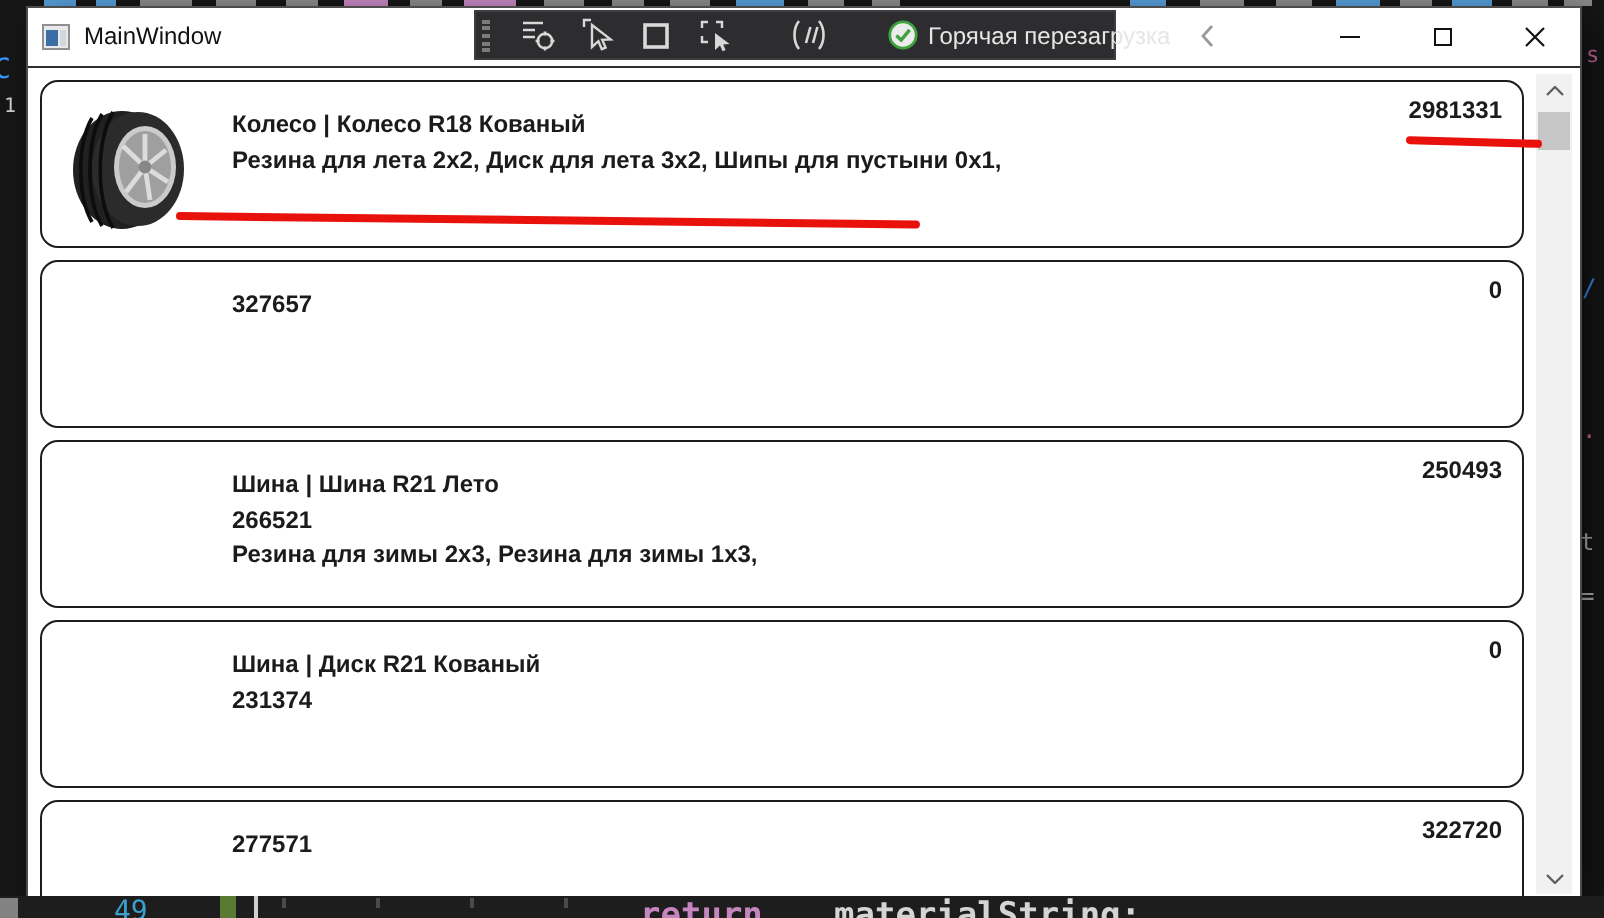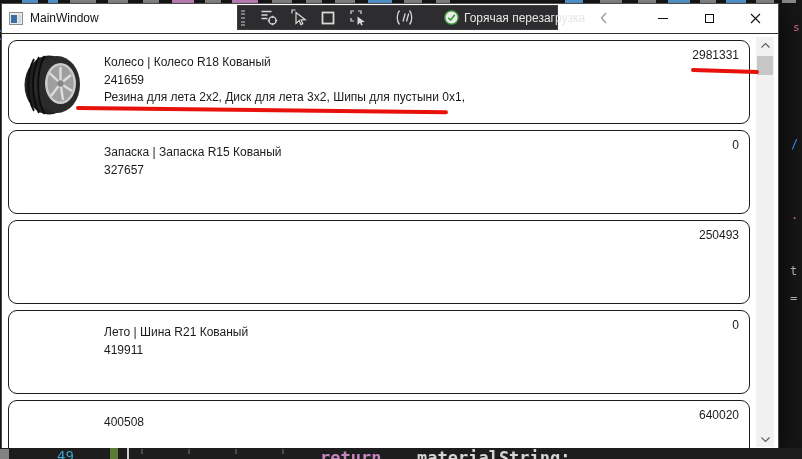--- a/index.html
+++ b/index.html
@@ -5,21 +5,21 @@
   * { margin:0; padding:0; box-sizing:border-box; }
   html,body { width:802px; height:459px; overflow:hidden; background:#161616;
               font-family:"Liberation Sans", sans-serif; }
   body { position:relative; }
 
   
   .topmark { position:absolute; top:0; height:2.5px; display:block; }
   .artifact { position:absolute; font-family:"DejaVu Sans Mono", monospace; line-height:1; }
 
   
-  #window { position:absolute; left:2px; top:4px; width:776px; height:444px;
+  #window { position:absolute; left:14px; top:4px; width:776px; height:444px;
             background:#ec4899; box-shadow:0 0 0 1px #4c4c4c, 6px 6px 18px rgba(0,0,0,.55); }
   .titlebar { position:relative; height:29px; background:#fff; }
   .title-icon { position:absolute; left:7px; top:8px; width:14px; height:13px;
                 border:1px solid #8f8f8f; background:#e9e9e9; }
   .title-icon::before { content:""; position:absolute; left:1px; top:2px; width:6px; height:8px; background:#3a6ea5; }
   .title-icon::after  { content:""; position:absolute; left:8px; top:2px; width:3px; height:8px; background:#cfd8df; }
   .title-text { position:absolute; left:28px; top:0; line-height:29px; font-size:12px; color:#111; }
   .win-btn { position:absolute; top:0; width:46px; height:29px; display:flex; align-items:center; justify-content:center; }
   .win-btn.min { right:92px; } .win-btn.max { right:46px; } .win-btn.close { right:0; }
   .glyph-min { width:10px; height:1px; background:#111; }
@@ -31,21 +31,21 @@
                    padding:0 4px 0 3px; gap:13px; }
   .grip { width:5px; height:16px; border-left:2px dotted #7c7c7c; border-right:2px dotted #7c7c7c; margin-right:2px; }
   .tbtn { width:23px; height:21px; display:flex; align-items:center; justify-content:center; }
   .tsep { width:1px; height:16px; background:#555; margin:0 1px; }
   .hotreload { display:flex; align-items:center; gap:5px; height:21px; padding:0 2px; }
   .hotreload-label { font-size:12px; color:#e6e6e6; white-space:nowrap; }
   .tb-chevron { margin-left:auto; display:flex; align-items:center; }
 
   
   .content { position:absolute; left:0; right:0; top:29px; bottom:0; background:#fff;
-             border-top:1px solid #2e2e2e; overflow:hidden; padding-top:6px; }
+             border-top:1px solid #2e2e2e; overflow:hidden; padding-top:6px;font-weight:bold; }
   .card { position:relative; height:84px; margin:0 28px 6px 6px;
           border:1.4px solid #1c1c1c; border-radius:9px; background:#fff; }
   .card-text { position:absolute; left:95px; top:13px; right:120px; }
   .line { font-size:12px; color:#1b1b1b; line-height:17.5px; white-space:nowrap; }
   .price { position:absolute; right:10px; top:7px; font-size:12px; color:#1b1b1b; }
   .tire { position:absolute; left:13px; top:12px; width:66px; height:66px; }
 
   
   .scrollbar { position:absolute; right:4px; top:33px; bottom:1px; width:18px; background:#f1f1f1; }
   .sb-arrow { position:absolute; left:0; width:18px; height:16px; display:flex; align-items:center; justify-content:center; }
@@ -140,58 +140,61 @@
         <circle cx="38.5" cy="30.5" r="3.2" fill="#878787"></circle>
         <g stroke="#0c0c0c" stroke-width="1.8" fill="none">
           <path d="M12 6 C4.5 19 4.5 45 12 58"></path>
               <path d="M17 4 C9 18 9 46 17 60"></path>
               <path d="M22.5 3 C14 18 14 46 22.5 61"></path>
         </g>
       </svg>
     </span>
     <div class="card-text">
       <div class="line">Колесо | Колесо R18 Кованый</div>
-      <div class="line">241659</div>
       <div class="line">Резина для лета 2x2, Диск для лета 3x2, Шипы для пустыни 0x1,</div>
     </div>
     <div class="price">2981331</div>
   </div>
 
   <div class="card">
 
     <div class="card-text">
-      <div class="line">Запаска | Запаска R15 Кованый</div>
       <div class="line">327657</div>
       <div class="line"></div>
     </div>
     <div class="price">0</div>
   </div>
 
   <div class="card">
 
+    <div class="card-text">
+      <div class="line">Шина | Шина R21 Лето</div>
+      <div class="line">266521</div>
+      <div class="line">Резина для зимы 2x3, Резина для зимы 1x3,</div>
+    </div>
     <div class="price">250493</div>
   </div>
 
   <div class="card">
 
     <div class="card-text">
-      <div class="line">Лето | Шина R21 Кованый</div>
-      <div class="line">419911</div>
+      <div class="line">Шина | Диск R21 Кованый</div>
+      <div class="line">231374</div>
       <div class="line"></div>
     </div>
     <div class="price">0</div>
   </div>
 
   <div class="card">
 
     <div class="card-text">
-      <div class="line">400508</div>
+      <div class="line">277571</div>
       <div class="line"></div>
     </div>
-    <div class="price">640020</div>
+    <div class="price">322720</div>
   </div>
 </div>
 
   <div class="scrollbar">
     <div class="sb-arrow sb-up">
       <svg width="9" height="5" viewBox="0 0 9 5">
           <polyline points="0.5,4.5 4.5,0.5 8.5,4.5" fill="none" stroke="#606060" stroke-width="1.2"></polyline>
         </svg>
     </div>
     <div class="sb-thumb"></div>

